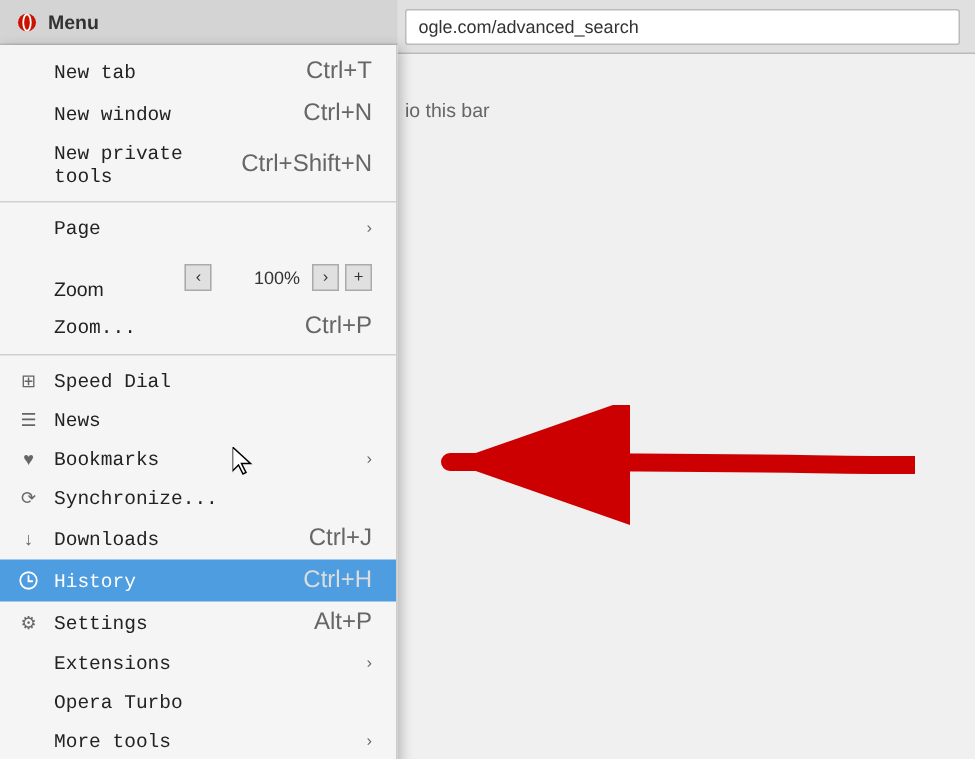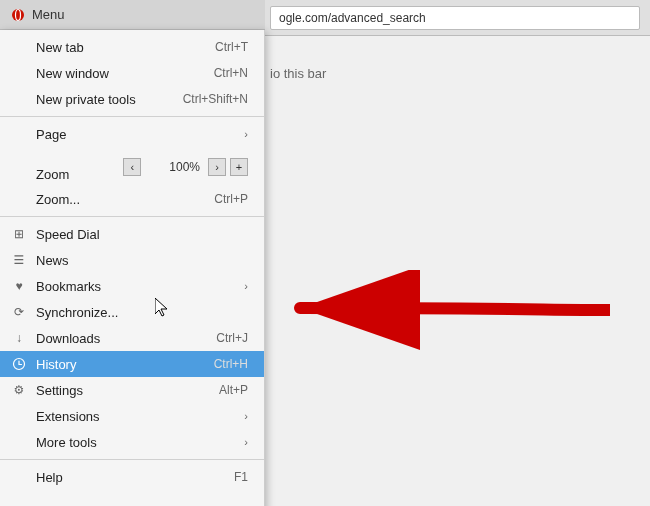--- a/index.html
+++ b/index.html
@@ -91,21 +91,21 @@
       height: 16px;
       margin-right: 6px;
       display: flex;
       align-items: center;
       justify-content: center;
     }
 
     .menu-title-text {
       font-size: 13px;
       color: #333;
-      font-weight: normal;
+      font-weight: bold;
     }
 
     
     .menu-panel {
       background: #f5f5f5;
       border-right: 1px solid #ccc;
       border-bottom: 1px solid #ccc;
       box-shadow: 2px 2px 8px rgba(0,0,0,0.25);
       padding: 4px 0;
     }
@@ -120,25 +120,26 @@
       color: #222;
     }
 
     .menu-item:hover, .menu-item.highlighted {
       background: #4d9de0;
       color: #fff;
     }
 
     .menu-item .item-label {
       flex: 1;
+      font-family: Liberation Mono, monospace;
     }
 
     .menu-item .item-shortcut {
       color: #666;
-      font-size: 12px;
+      font-size: 16px;
       margin-left: 20px;
     }
 
     .menu-item.highlighted .item-shortcut {
       color: #ddd;
     }
 
     .menu-item .item-arrow {
       color: #666;
       font-size: 11px;
@@ -357,20 +358,23 @@
       <span class="menu-item-icon">⚙</span>
       <span class="item-label">Settings</span>
       <span class="item-shortcut">Alt+P</span>
     </div>
 
     <div class="menu-item">
       <span class="item-label">Extensions</span>
       <span class="item-arrow">›</span>
     </div>
 
+    <div class="menu-item">
+      <span class="item-label">Opera Turbo</span>
+    </div>
 
     <div class="menu-item">
       <span class="item-label">More tools</span>
       <span class="item-arrow">›</span>
     </div>
 
     <div class="menu-separator"></div>
 
     <div class="menu-item">
       <span class="item-label">Help</span>

